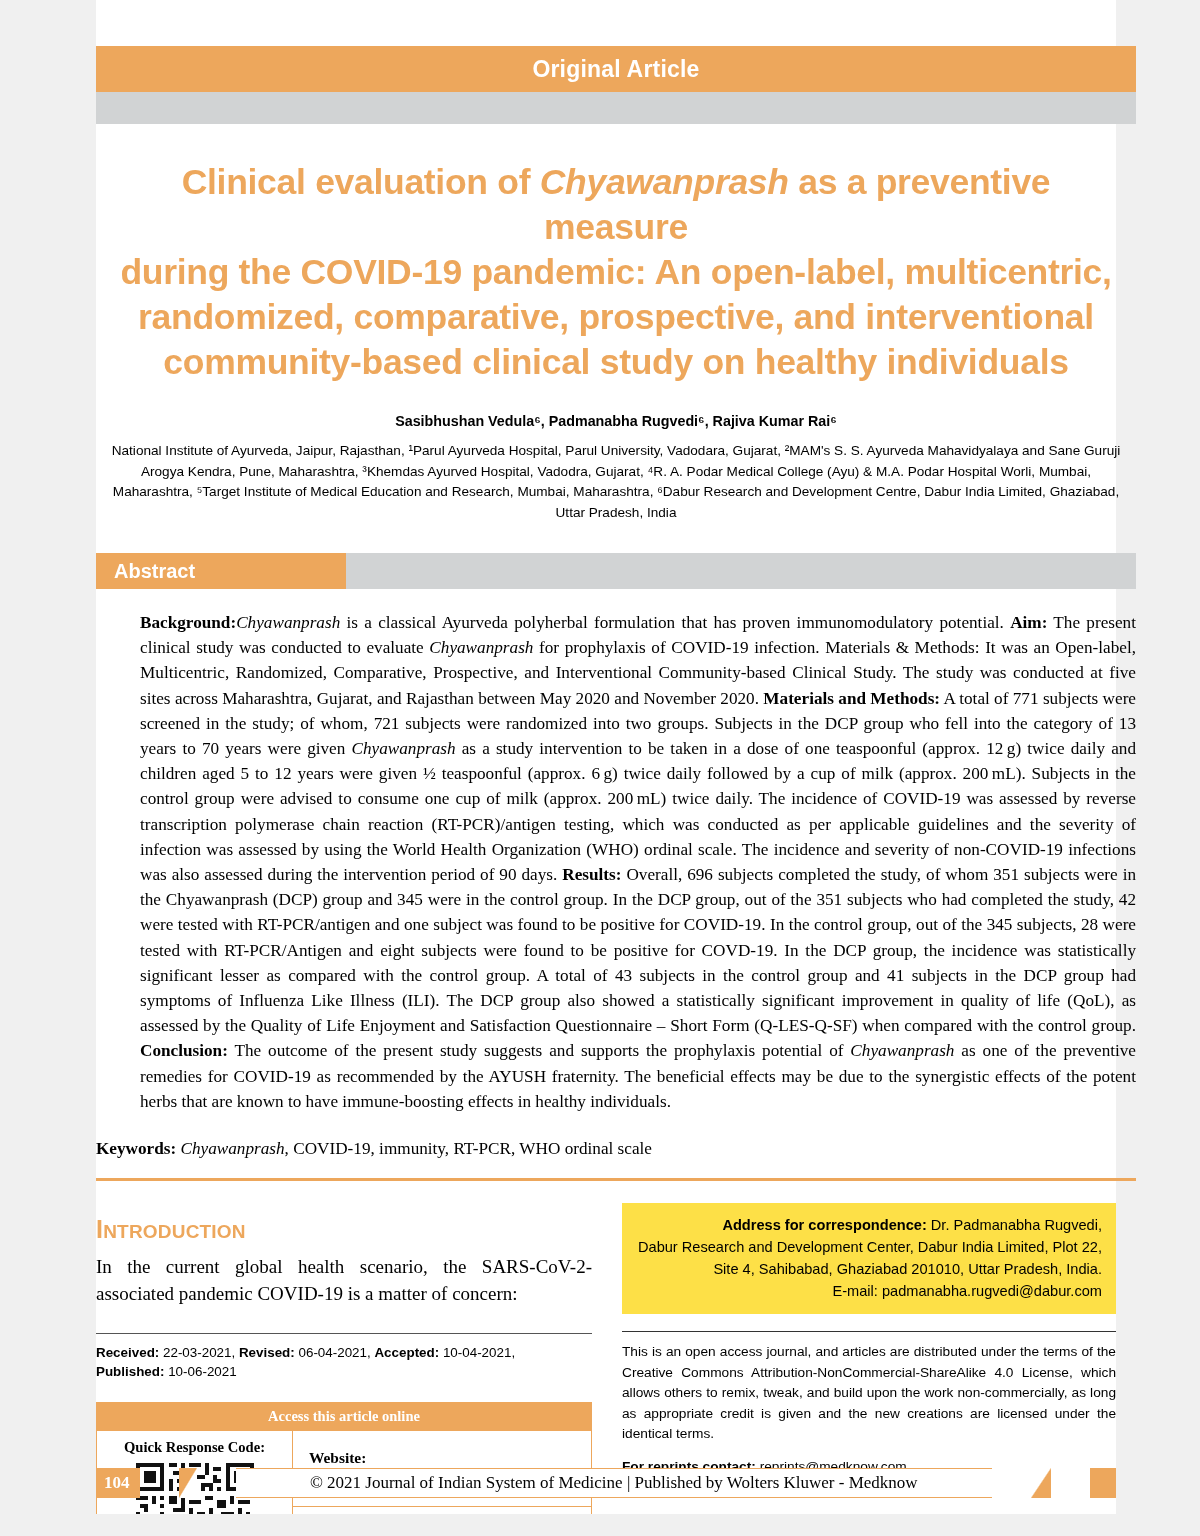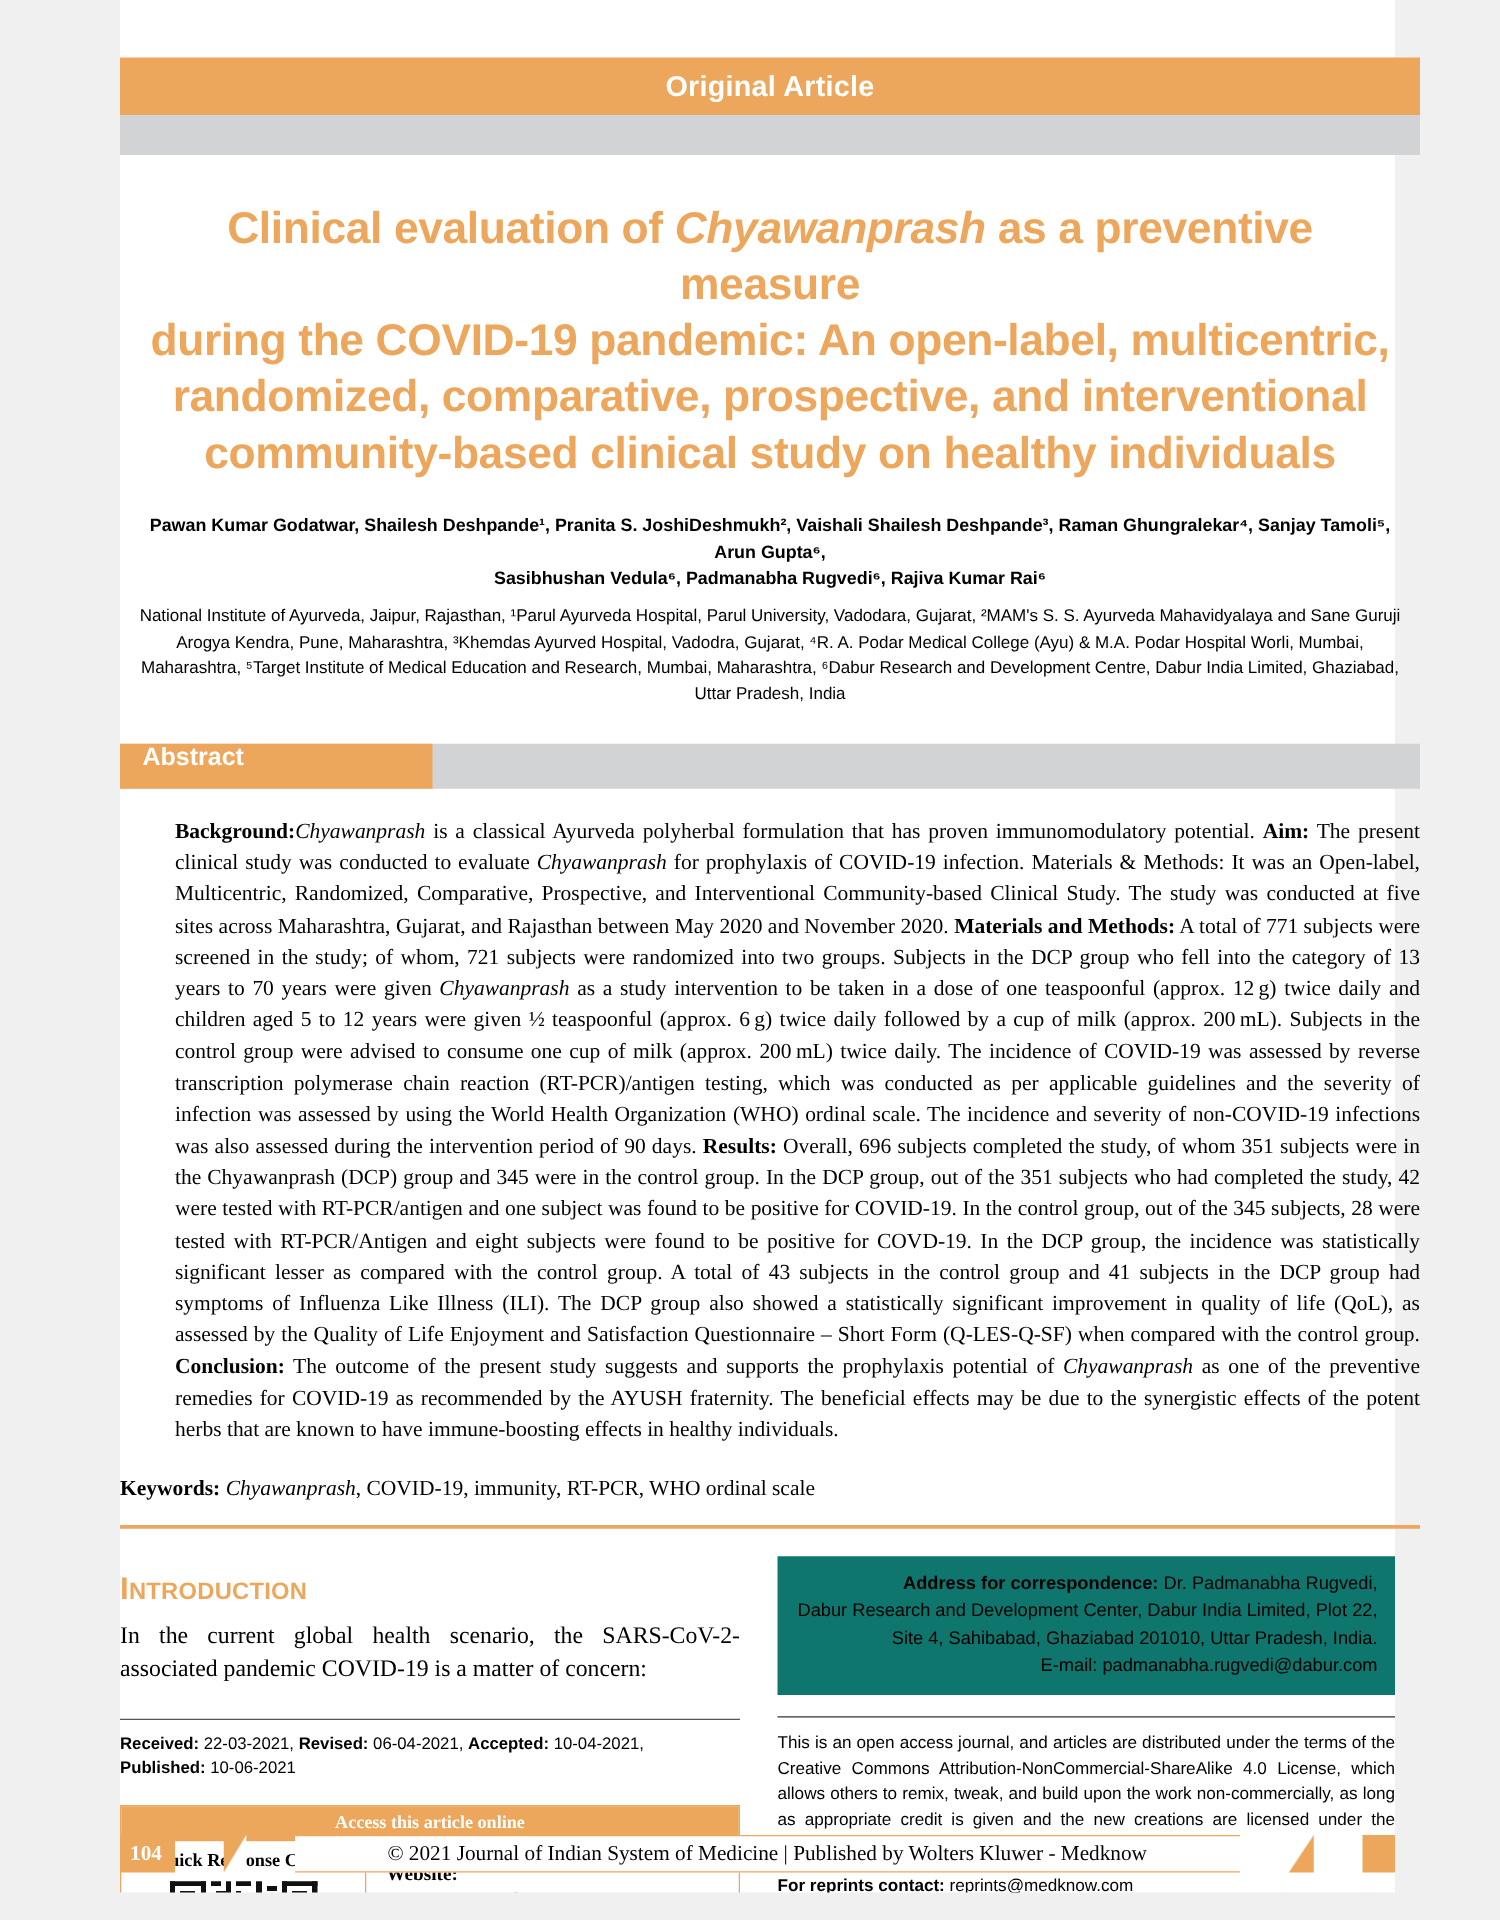--- a/index.html
+++ b/index.html
@@ -97,20 +97,21 @@
     height: 36px;
     background: #d1d3d4;
     display: flex;
     align-items: center;
   }
   .abstract-bar-tab {
     background: #eda75c;
     height: 36px;
     width: 250px;
     display: flex;
+    align-items: center;
     padding-left: 18px;
   }
   .abstract-bar-tab span {
     font-family: "Liberation Sans", sans-serif;
     font-weight: bold;
     font-size: 20px;
     color: #fff;
   }
 
   
@@ -214,21 +215,21 @@
     padding: 16px 0 17px 16px;
     font-family: "Liberation Serif", serif;
     font-size: 15.4px;
     line-height: 21px;
   }
   .link-cell.top { border-bottom: 1.2px solid #eda75c; }
   .link-cell b { font-weight: bold; }
 
   
   .corr-box {
-    background: #0f766e;
+    background: #fde047;
     padding: 11px 14px 12px;
     text-align: right;
     font-family: "Liberation Sans", sans-serif;
     font-size: 14.6px;
     line-height: 22px;
     color: #000;
   }
   .corr-box b { font-weight: bold; }
 
   .license-rule {
@@ -317,21 +318,20 @@
     <div class="gray-band"></div>
 
     <div class="title">
       <span>Clinical evaluation of </span><i>Chyawanprash</i><span> as a preventive measure</span>
       <div>during the COVID-19 pandemic: An open-label, multicentric,</div>
       <div>randomized, comparative, prospective, and interventional</div>
       <div>community-based clinical study on healthy individuals</div>
     </div>
 
     <div class="authors">
-      <div>Pawan Kumar Godatwar, Shailesh Deshpande¹,  Pranita S. JoshiDeshmukh², Vaishali Shailesh Deshpande³, Raman Ghungralekar⁴, Sanjay Tamoli⁵, Arun Gupta⁶,</div>
       <div>Sasibhushan Vedula⁶, Padmanabha Rugvedi⁶, Rajiva Kumar Rai⁶</div>
     </div>
     <div class="affil">National Institute of Ayurveda, Jaipur, Rajasthan, ¹Parul Ayurveda Hospital, Parul University,  Vadodara, Gujarat, ²MAM's S. S. Ayurveda Mahavidyalaya and Sane Guruji Arogya Kendra, Pune, Maharashtra, ³Khemdas Ayurved Hospital, Vadodra, Gujarat, ⁴R. A. Podar Medical College (Ayu) &amp; M.A. Podar Hospital Worli, Mumbai, Maharashtra, ⁵Target Institute of Medical Education and Research, Mumbai, Maharashtra, ⁶Dabur Research and Development Centre, Dabur India Limited, Ghaziabad, Uttar Pradesh, India</div>
 
     <div class="abstract-bar">
       <div class="abstract-bar-tab">
         <span>Abstract</span>
       </div>
     </div>
 

